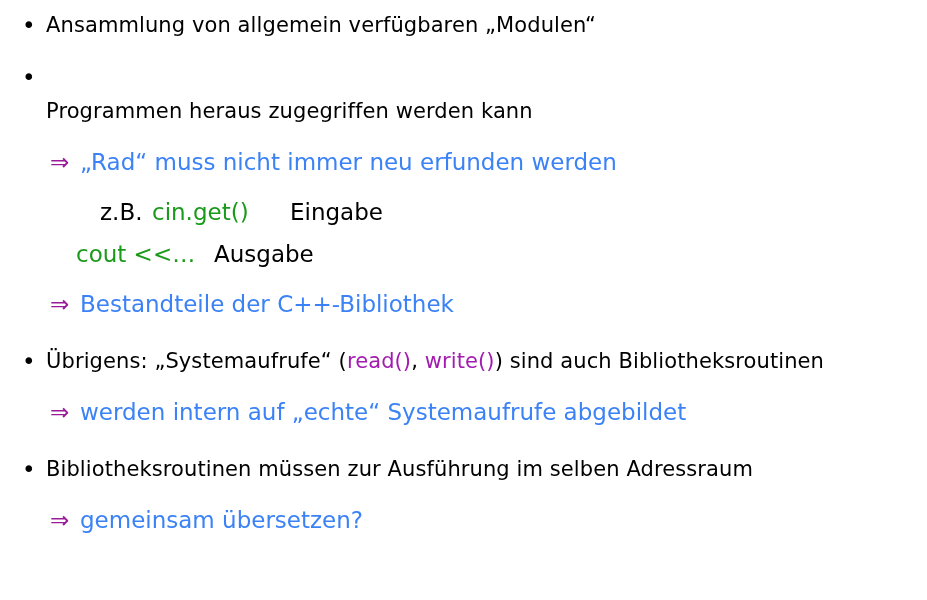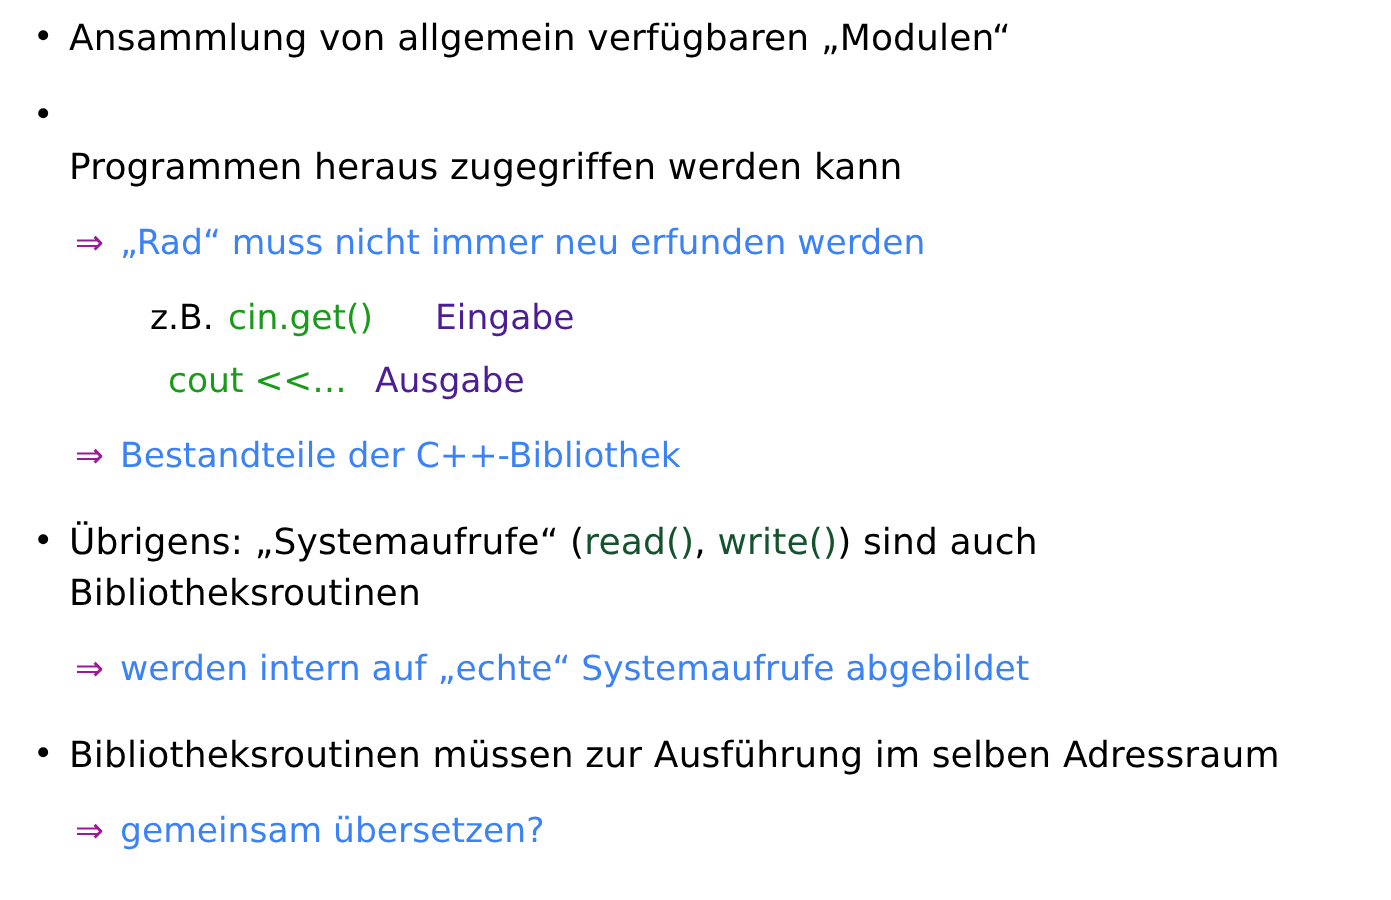--- a/index.html
+++ b/index.html
@@ -33,21 +33,21 @@
     width: 32px;
     text-align: left;
     font-size: 23px;
     line-height: 34px;
     padding-left: 8px;
     box-sizing: border-box;
     color: #000000;
   }
   .bullet-text {
     flex: 1 1 auto;
-    font-size: 24px;
+    font-size: 21px;
     line-height: 34px;
     letter-spacing: 0.1px;
   }
 
   
   .arrow-row {
     display: flex;
     align-items: flex-start;
     color: #9a1b9a;
   }
@@ -71,40 +71,40 @@
     align-items: center;
     font-size: 23px;
     line-height: 32px;
   }
   .example-label {
     flex: 0 0 auto;
     width: 52px;
     color: #000000;
   }
   .code {
-    color: #14532d;
+    color: #a21caf;
   }
   .example-code {
     flex: 0 0 auto;
     width: 138px;
     color: #1a9a1a;
   }
   .example-desc {
     flex: 0 0 auto;
-    color: #4c1d95;
+    color: #000000;
   }
 
   
   .gap-sm { height: 10px; }
   .gap-md { height: 18px; }
   .gap-lg { height: 24px; }
 
   .indent-1 { margin-left: 36px; }
   .indent-2 { margin-left: 86px; }
-  .indent-3 { margin-left: 98px; }
+  .indent-3 { margin-left: 62px; }
 </style>
 </head>
 <body>
 
 <div class="slide">
 
   <div class="bullet-row">
     <span class="bullet-mark">•</span>
     <span class="bullet-text">Ansammlung von allgemein verfügbaren „Modulen“</span>
   </div>

